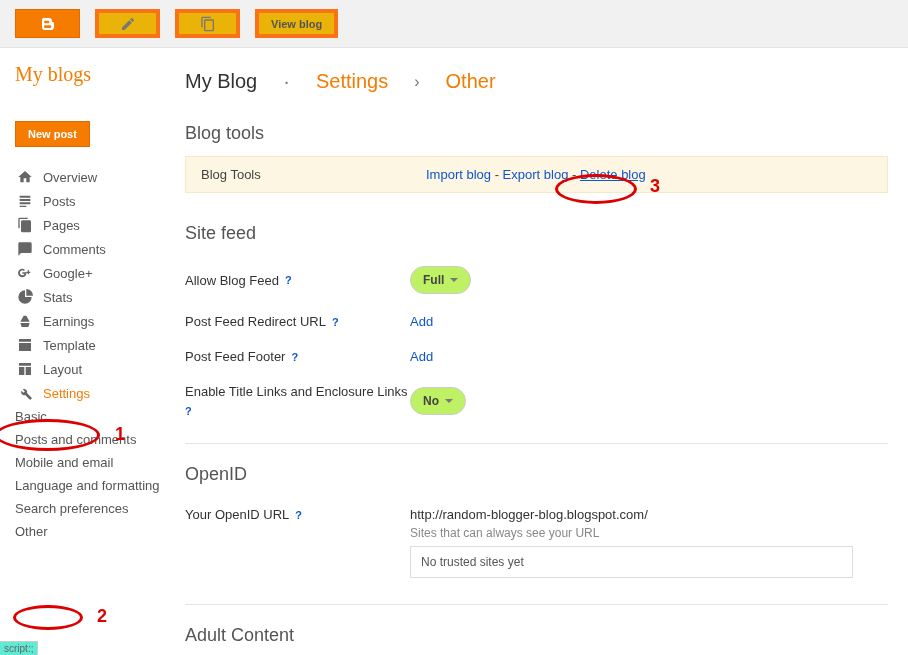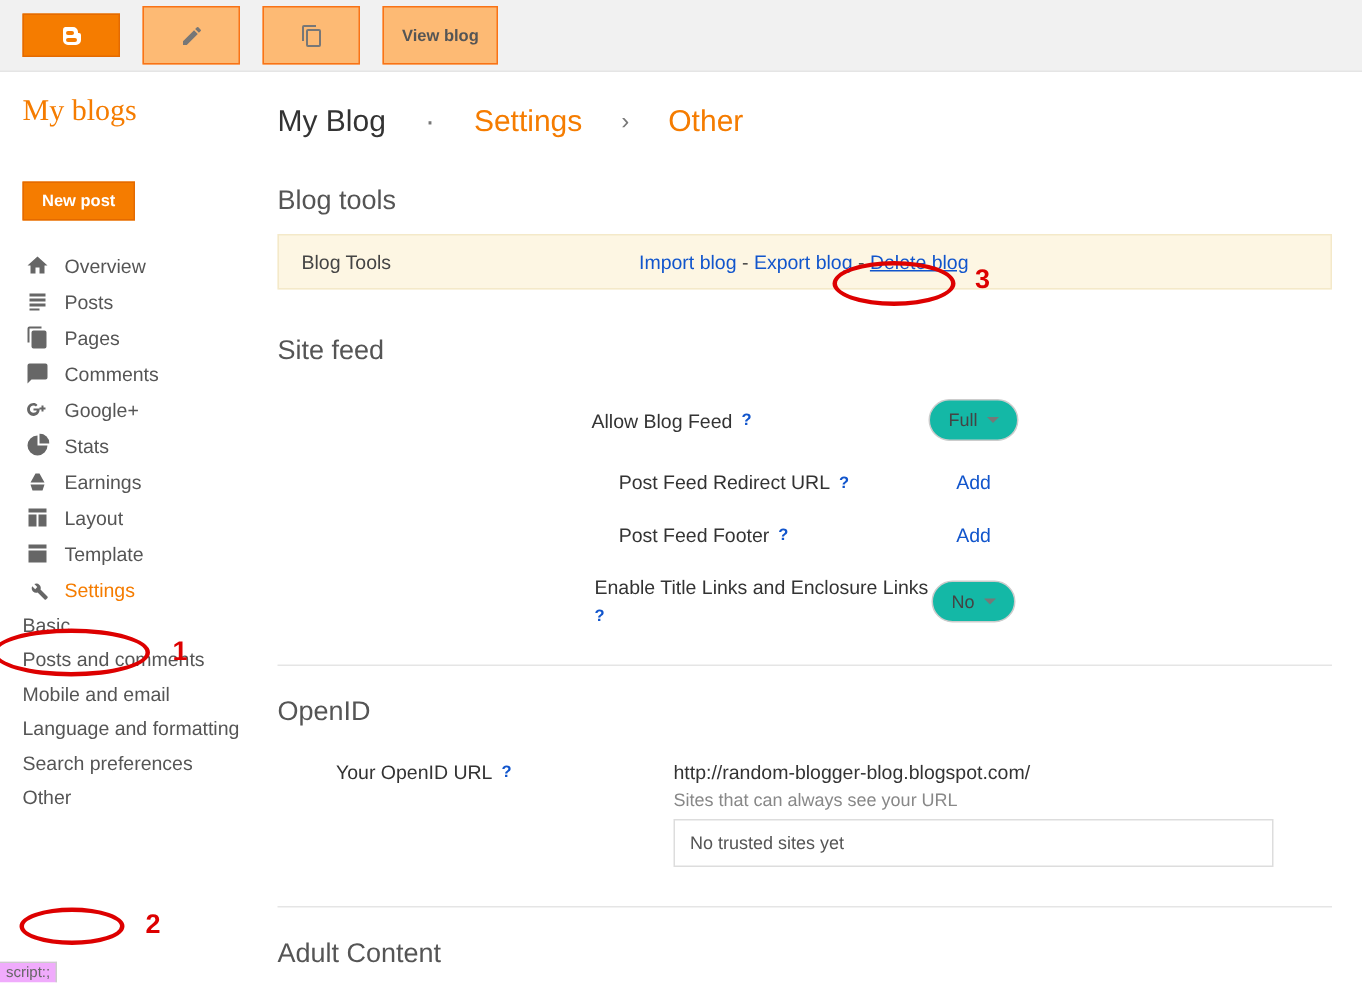--- a/index.html
+++ b/index.html
@@ -2,21 +2,21 @@
 <html><head>
 <meta charset="utf-8">
 <style>
   * { box-sizing: border-box; margin: 0; padding: 0; }
   html, body { font-family: Arial, sans-serif; font-size: 13px; color: #333; background: #fff; width: 908px; }
   a { color: #1155cc; text-decoration: none; }
 
   
   .topbar { background: #f1f1f1; border-bottom: 1px solid #e5e5e5; padding: 8px 15px; display: flex; gap: 15px; align-items: center; height: 48px; }
   .btn-orange { background: #f57c00; border: 1px solid #e46a00; color: #fff; padding: 6px 20px; font-size: 13px; cursor: pointer; display:flex; align-items:center; justify-content:center; height:29px; width:65px;}
-  .btn-grey  { background: #fdba74; border: 1px solid #f97316; color: #555; padding: 6px 20px; font-size: 12px; cursor: pointer; display:flex; align-items:center; justify-content:center; height:39px; width:65px;}
+  .btn-grey  { background: #eab308; border: 4px solid #f97316; color: #555; padding: 6px 20px; font-size: 12px; cursor: pointer; display:flex; align-items:center; justify-content:center; height:29px; width:65px;}
   .btn-grey.view { width:auto; padding:6px 12px; font-weight:bold; font-size:11px;}
   .b-ico { fill:#fff; }
   .pen-ico, .copy-ico { fill:#777; }
 
   
   .wrap { display:flex; }
   .sidebar { width: 175px; padding: 15px 0 0 15px; }
   .main { flex:1; padding: 10px 20px 0 10px; }
 
   
@@ -35,38 +35,38 @@
   .crumb .dot { color:#777; }
 
   
   h2.sect { font-size:18px; font-weight:normal; color:#555; margin:20px 0 12px; }
   .tools-row { background:#fdf6e3; border:1px solid #f4e9c9; padding:10px 15px; display:flex; align-items:center; }
   .tools-row .label { width:225px; color:#444; }
   .tools-row .vals { color:#1155cc; }
   .tools-row .vals a { color:#1155cc; }
   .tools-row .vals .dash { color:#444; }
 
-  .setting-row { display:flex; align-items:center; padding:10px 0;justify-content:center; }
+  .setting-row { display:flex; align-items:center; padding:10px 0; }
   .setting-row .label { width:225px; color:#333; display:flex; align-items:center; gap:6px;}
   .setting-row .val { color:#1155cc; }
   .setting-row .val a { color:#1155cc; }
-  .select-btn { display:inline-flex; align-items:center; gap:6px; background:#14b8a6; border:1px solid #ccc; border-radius:14px; padding:6px 12px; font-size:12px; font-weight:normal; color:#444; cursor:pointer;}
+  .select-btn { display:inline-flex; align-items:center; gap:6px; background:#bef264; border:1px solid #ccc; border-radius:14px; padding:6px 12px; font-size:12px; font-weight:bold; color:#444; cursor:pointer;}
   .select-arrow { width:0; height:0; border-left:4px solid transparent; border-right:4px solid transparent; border-top:4px solid #777;}
   .help { color:#1155cc; font-size:11px; font-weight:bold;}
   .subtext { color:#888; font-size:12px; margin-top:4px; }
-  .trusted-box { border:1px solid #ddd; padding:8px 10px; margin-top:6px; color:#555; font-size:12px; width:400px;}
+  .trusted-box { border:1px solid #ddd; padding:8px 10px; margin-top:6px; color:#555; font-size:12px; width:443px;}
   hr.div { border:none; border-top:1px solid #e5e5e5; margin:16px 0 6px; }
 
   
   .annot { position:relative; }
   .circle-annot { position:absolute; border:3px solid #d00; border-radius:50%; pointer-events:none; }
   .num-annot { position:absolute; color:#d00; font-weight:bold; font-size:18px; pointer-events:none;}
   .underline { text-decoration:underline; }
 
-  .status-corner { position:fixed; bottom:0; left:0; background:#f0abfc; border:1px solid #ccc; border-left:none; border-bottom:none; font-size:10px; color:#666; padding:1px 4px;}
+  .status-corner { position:fixed; bottom:0; left:0; background:#5eead4; border:1px solid #ccc; border-left:none; border-bottom:none; font-size:10px; color:#666; padding:1px 4px;}
 </style>
 </head>
 <body>
 
 <div class="topbar">
   <button class="btn-orange">
     <svg class="b-ico" width="16" height="16" viewBox="0 0 24 24">
         <path d="M5 3h8a5 5 0 0 1 5 5v1h1a2 2 0 0 1 2 2v5a5 5 0 0 1-5 5H8a5 5 0 0 1-5-5V6a3 3 0 0 1 2-3zm3 4a2 2 0 0 0 0 4h4a2 2 0 0 0 0-4H8zm0 7a2 2 0 0 0 0 4h7a2 2 0 0 0 0-4H8z"></path>
       </svg>
   </button>
@@ -142,32 +142,32 @@
         <span class="ico-wrap">
             <svg width="16" height="16" viewBox="0 0 24 24">
               <path d="M7 21h10l2-6H5l2 6zM19 13l-5-9H10l-5 9h14z"></path>
             </svg>
           </span>
         <span class="lbl">Earnings</span>
       </li>
       <li>
         <span class="ico-wrap">
             <svg width="16" height="16" viewBox="0 0 24 24">
+              <path d="M3 3h18v4H3zM3 9h18v12H3z"></path>
+            </svg>
+          </span>
+        <span class="lbl">Template</span>
+      </li>
+      <li>
+        <span class="ico-wrap">
+            <svg width="16" height="16" viewBox="0 0 24 24">
               <path d="M3 3h18v4H3zM3 9h8v12H3zM13 9h8v12h-8z"></path>
             </svg>
           </span>
         <span class="lbl">Layout</span>
-      </li>
-      <li>
-        <span class="ico-wrap">
-            <svg width="16" height="16" viewBox="0 0 24 24">
-              <path d="M3 3h18v4H3zM3 9h18v12H3z"></path>
-            </svg>
-          </span>
-        <span class="lbl">Template</span>
       </li>
       <li class="active-parent">
         <span class="ico-wrap">
             <svg width="16" height="16" viewBox="0 0 24 24" fill="#f57c00">
               <path d="M22 19l-7-7c.6-1.5.3-3.3-1-4.6-1.4-1.4-3.5-1.7-5.2-.8l3 3-2.1 2.1-3-3c-.9 1.7-.6 3.8.8 5.2 1.3 1.3 3.1 1.6 4.6 1l7 7c.4.4 1 .4 1.4 0l1.5-1.5c.4-.4.4-1 0-1.4z"></path>
             </svg>
           </span>
         <span class="lbl">Settings</span>
       </li>
     </ul>

